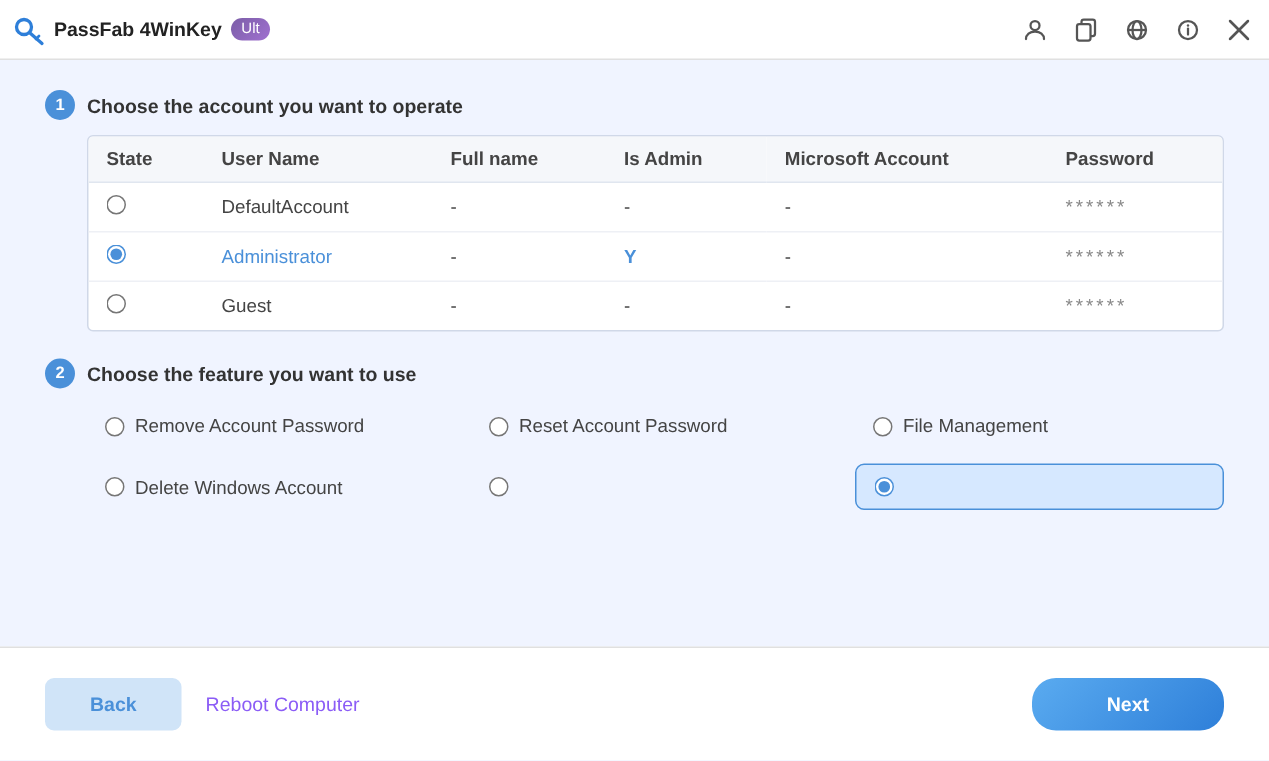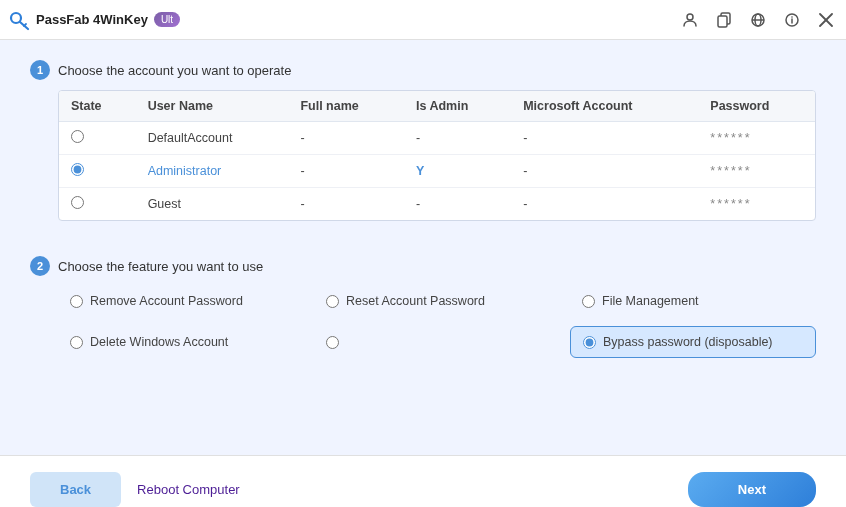--- a/index.html
+++ b/index.html
@@ -93,31 +93,31 @@
       color: white;
       font-size: 11px;
       font-weight: bold;
       display: flex;
       align-items: center;
       justify-content: center;
       flex-shrink: 0;
     }
     .section-title {
       font-size: 13px;
-      font-weight: 400;
+      font-weight: 700;
       color: #333;
     }
 
     
     .table-container {
       background: white;
       border: 1px solid #d0d8e8;
       border-radius: 4px;
       margin-left: 28px;
-      margin-bottom: 35px;
+      margin-bottom: 18px;
       overflow: hidden;
     }
     table {
       width: 100%;
       border-collapse: collapse;
       font-size: 12.5px;
     }
     thead tr {
       background: #f5f7fa;
       border-bottom: 1px solid #e0e6ef;
@@ -180,40 +180,40 @@
       accent-color: #4a90d9;
       cursor: pointer;
     }
 
     
     .bottom-bar {
       position: absolute;
       bottom: 0;
       left: 0;
       right: 0;
-      height: 52px;
+      height: 76px;
       background: white;
       border-top: 1px solid #e0e0e0;
       display: flex;
-      align-items: flex-end;
+      align-items: center;
       padding: 0 30px;
       justify-content: space-between;
     }
     .back-btn {
       background: #d0e4f8;
       color: #4a90d9;
       border: none;
       border-radius: 6px;
       padding: 10px 30px;
       font-size: 13px;
       font-weight: 600;
       cursor: pointer;
     }
     .reboot-link {
-      color: #4c1d95;
+      color: #8b5cf6;
       font-size: 13px;
       cursor: pointer;
       text-decoration: none;
       margin-left: 16px;
     }
     .next-btn {
       background: linear-gradient(135deg, #5aabf0, #2e7fd9);
       color: white;
       border: none;
       border-radius: 16px;
@@ -344,21 +344,20 @@
 
       <label class="feature-option">
         <input type="radio" class="feature-radio" name="feature" style="">
         <span>Delete Windows Account</span>
       </label>
       <label class="feature-option">
         <input type="radio" class="feature-radio" name="feature" style="">
       </label>
       <label class="feature-option selected-option">
         <input type="radio" class="feature-radio" name="feature" checked="" style="">
-        <span>Bypass password (disposable)</span>
       </label>
     </div>
   </div>
 </div>
 
 <div class="bottom-bar">
   <div class="bottom-left">
     <button class="back-btn">Back</button>
     <a class="reboot-link">Reboot Computer</a>
   </div>

